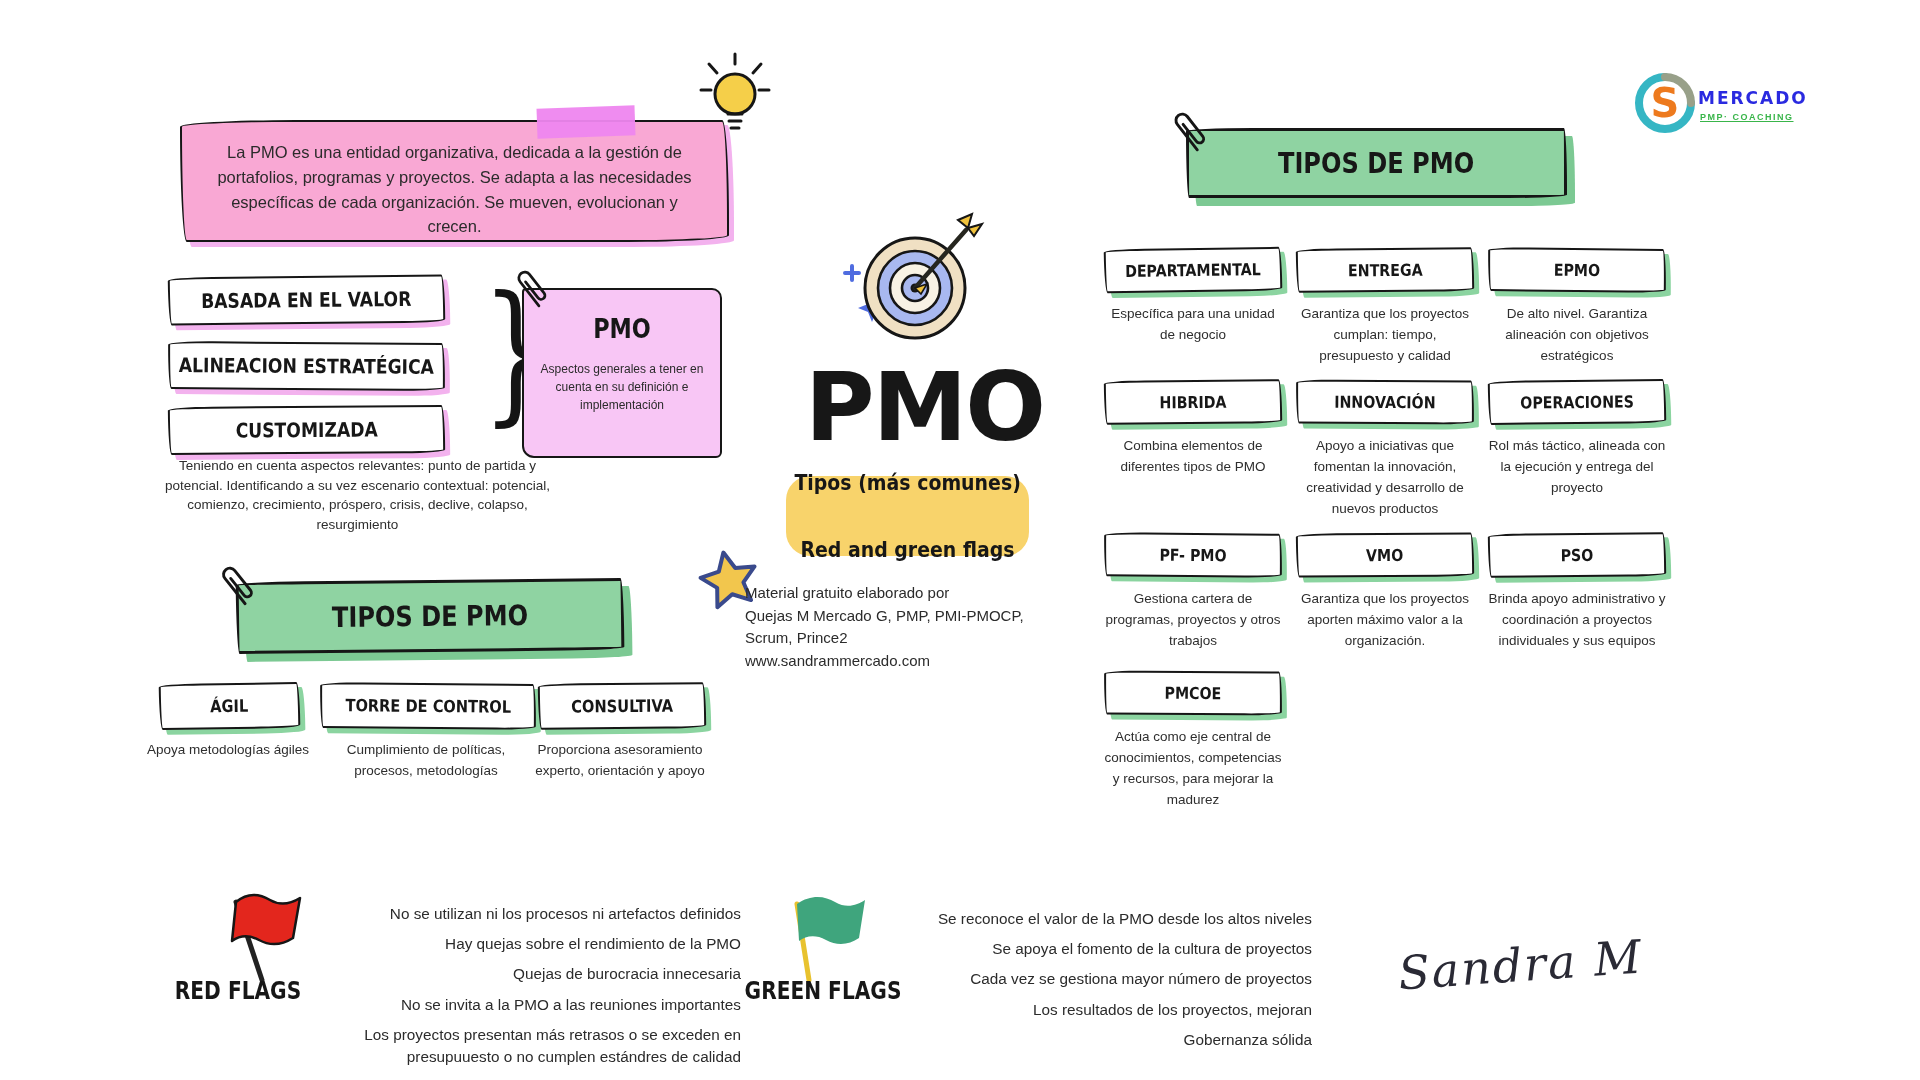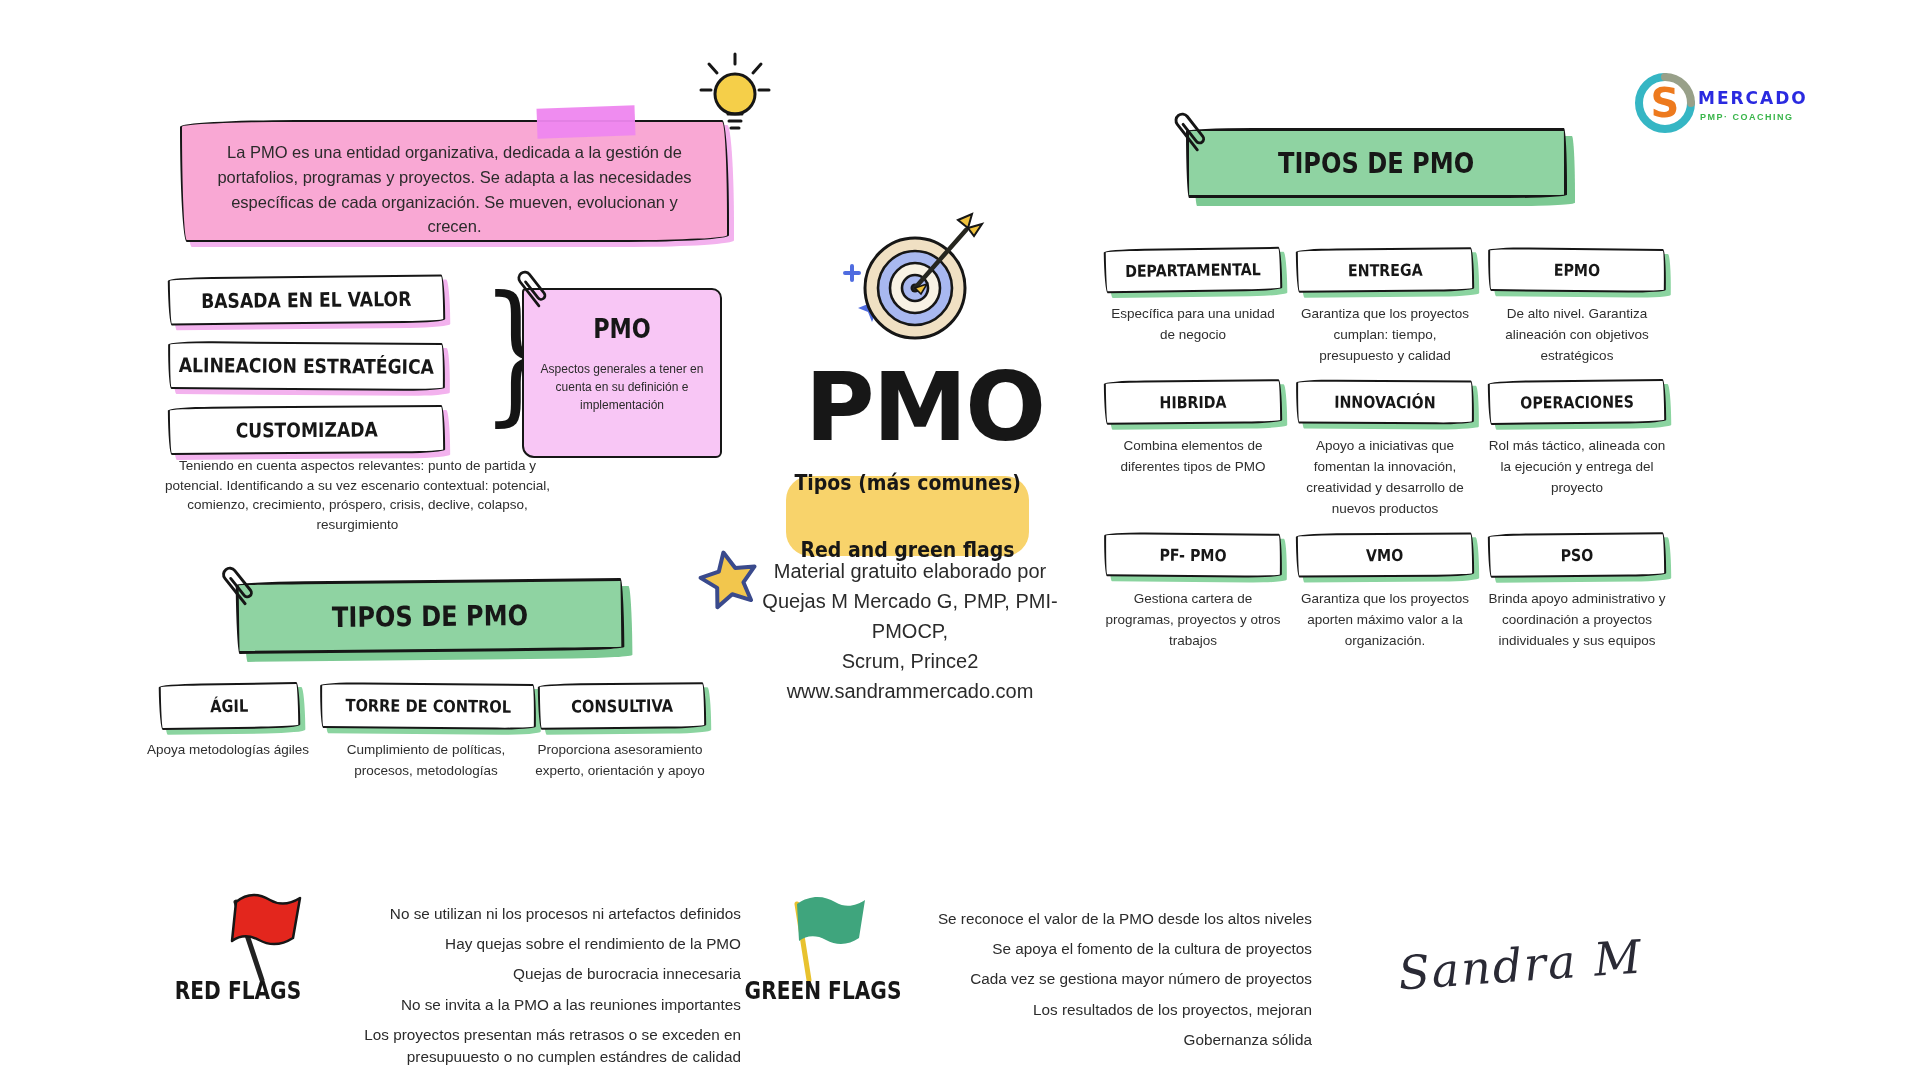--- a/index.html
+++ b/index.html
@@ -99,21 +99,21 @@
     <div class="marker cond" style="font-size:22px;">Tipos (más comunes)</div>
     <div class="marker cond" style="font-size:22px;margin-top:6px;">Red and green flags</div>
   </div>
 
   <span class="abs" style="left:697px;top:548px;transform:rotate(-12deg);">
     <svg width="64" height="62" viewBox="0 0 64 62">
       <path d="M32 4 l8.4 17.6 19.2 2.4 -14.2 13.2 3.8 19 -17.2 -9.6 -17.2 9.6 3.8 -19 -14.2 -13.2 19.2 -2.4 z" fill="#f2c64d" stroke="#3a4a8c" stroke-width="4" stroke-linejoin="round"></path>
     </svg>
   </span>
 
-  <div class="abs" style="left:745px;top:556px;width:330px;text-align:center;font-size:20px;line-height:1.5;color:#2b2b2b;">
+  <div class="abs" style="left:745px;top:582px;width:330px;text-align:left;font-size:15px;line-height:1.5;color:#2b2b2b;">
     <div>Material gratuito elaborado por</div>
     <div>Quejas M Mercado G, PMP, PMI-PMOCP,</div>
     <div>Scrum, Prince2</div>
     <div>www.sandrammercado.com</div>
   </div>
 
   <div class="abs hdr" style="left:1186px;top:128px;width:375px;height:64px;">
     <span class="abs" style="left:-16px;top:-26px;transform:rotate(-38deg);">
       <svg width="36" height="56" viewBox="0 0 40 58">
         <path d="M14 48 V12 a7 7 0 0 1 14 0 V40 a4.5 4.5 0 0 1 -9 0 V16" fill="none" stroke="#161616" stroke-width="3.2" stroke-linecap="round"></path>
@@ -173,20 +173,26 @@
         <span class="marker cond" style="font-size:16.5px;">VMO</span>
       </div>
       <div class="desc">Garantiza que los proyectos aporten máximo valor a la organización.</div>
     </div>
 
     <div>
       <div class="sketch-sm greensh cell-title" style="transform:rotate(-0.5deg);">
         <span class="marker cond" style="font-size:16.5px;">PSO</span>
       </div>
       <div class="desc">Brinda apoyo administrativo y coordinación a proyectos individuales y sus equipos</div>
+    </div>
+    <div>
+      <div class="sketch-sm greensh cell-title" style="transform:rotate(0.4deg);">
+        <span class="marker cond" style="font-size:16.5px;">PMCOE</span>
+      </div>
+      <div class="desc">Actúa como eje central de conocimientos, competencias y recursos, para mejorar la madurez</div>
     </div>
   </div>
 
   <div class="abs hdr" style="left:236px;top:580px;width:382px;height:66px;transform:rotate(-0.6deg);">
     <span class="abs" style="left:-18px;top:-26px;transform:rotate(-38deg);">
       <svg width="36" height="56" viewBox="0 0 40 58">
         <path d="M14 48 V12 a7 7 0 0 1 14 0 V40 a4.5 4.5 0 0 1 -9 0 V16" fill="none" stroke="#161616" stroke-width="3.2" stroke-linecap="round"></path>
       </svg>
     </span>
     <span class="marker cond" style="font-size:28px;">TIPOS DE PMO</span>
@@ -240,18 +246,18 @@
 
   <div class="abs" style="left:1634px;top:72px;width:220px;height:66px;">
     <span class="abs" style="left:0;top:0;">
       <svg width="62" height="62" viewBox="0 0 62 62">
         <path d="M31 5 a26 26 0 1 0 26 26" fill="none" stroke="#35b6c4" stroke-width="8" stroke-linecap="round"></path>
         <path d="M31 5 a26 26 0 0 1 26 26" fill="none" stroke="#98a089" stroke-width="8" stroke-linecap="round"></path>
         <text x="31" y="45" text-anchor="middle" font-family="DejaVu Sans, sans-serif" font-weight="bold" font-size="40" fill="#ed7a1e">S</text>
       </svg>
     </span>
     <div class="abs" style="left:64px;top:16px;font-family:'DejaVu Sans',sans-serif;font-weight:700;font-size:17px;letter-spacing:2px;color:#2a2ae0;">MERCADO</div>
-    <div class="abs" style="left:66px;top:40px;font-size:9px;letter-spacing:1.5px;color:#39b54a;font-weight:700;">PMP· COACHING</div>
+    <div class="abs" style="left:66px;top:40px;font-size:9px;letter-spacing:1.5px;color:#39b54a;font-weight:700;text-decoration:underline;">PMP· COACHING</div>
   </div>
 
   <div class="abs" style="left:1398px;top:938px;font-family:'DejaVu Serif',serif;font-style:italic;font-size:46px;color:#2a2a35;transform:rotate(-4deg);letter-spacing:2px;">Sandra M</div>
 
 </div>
 
 </body></html>

